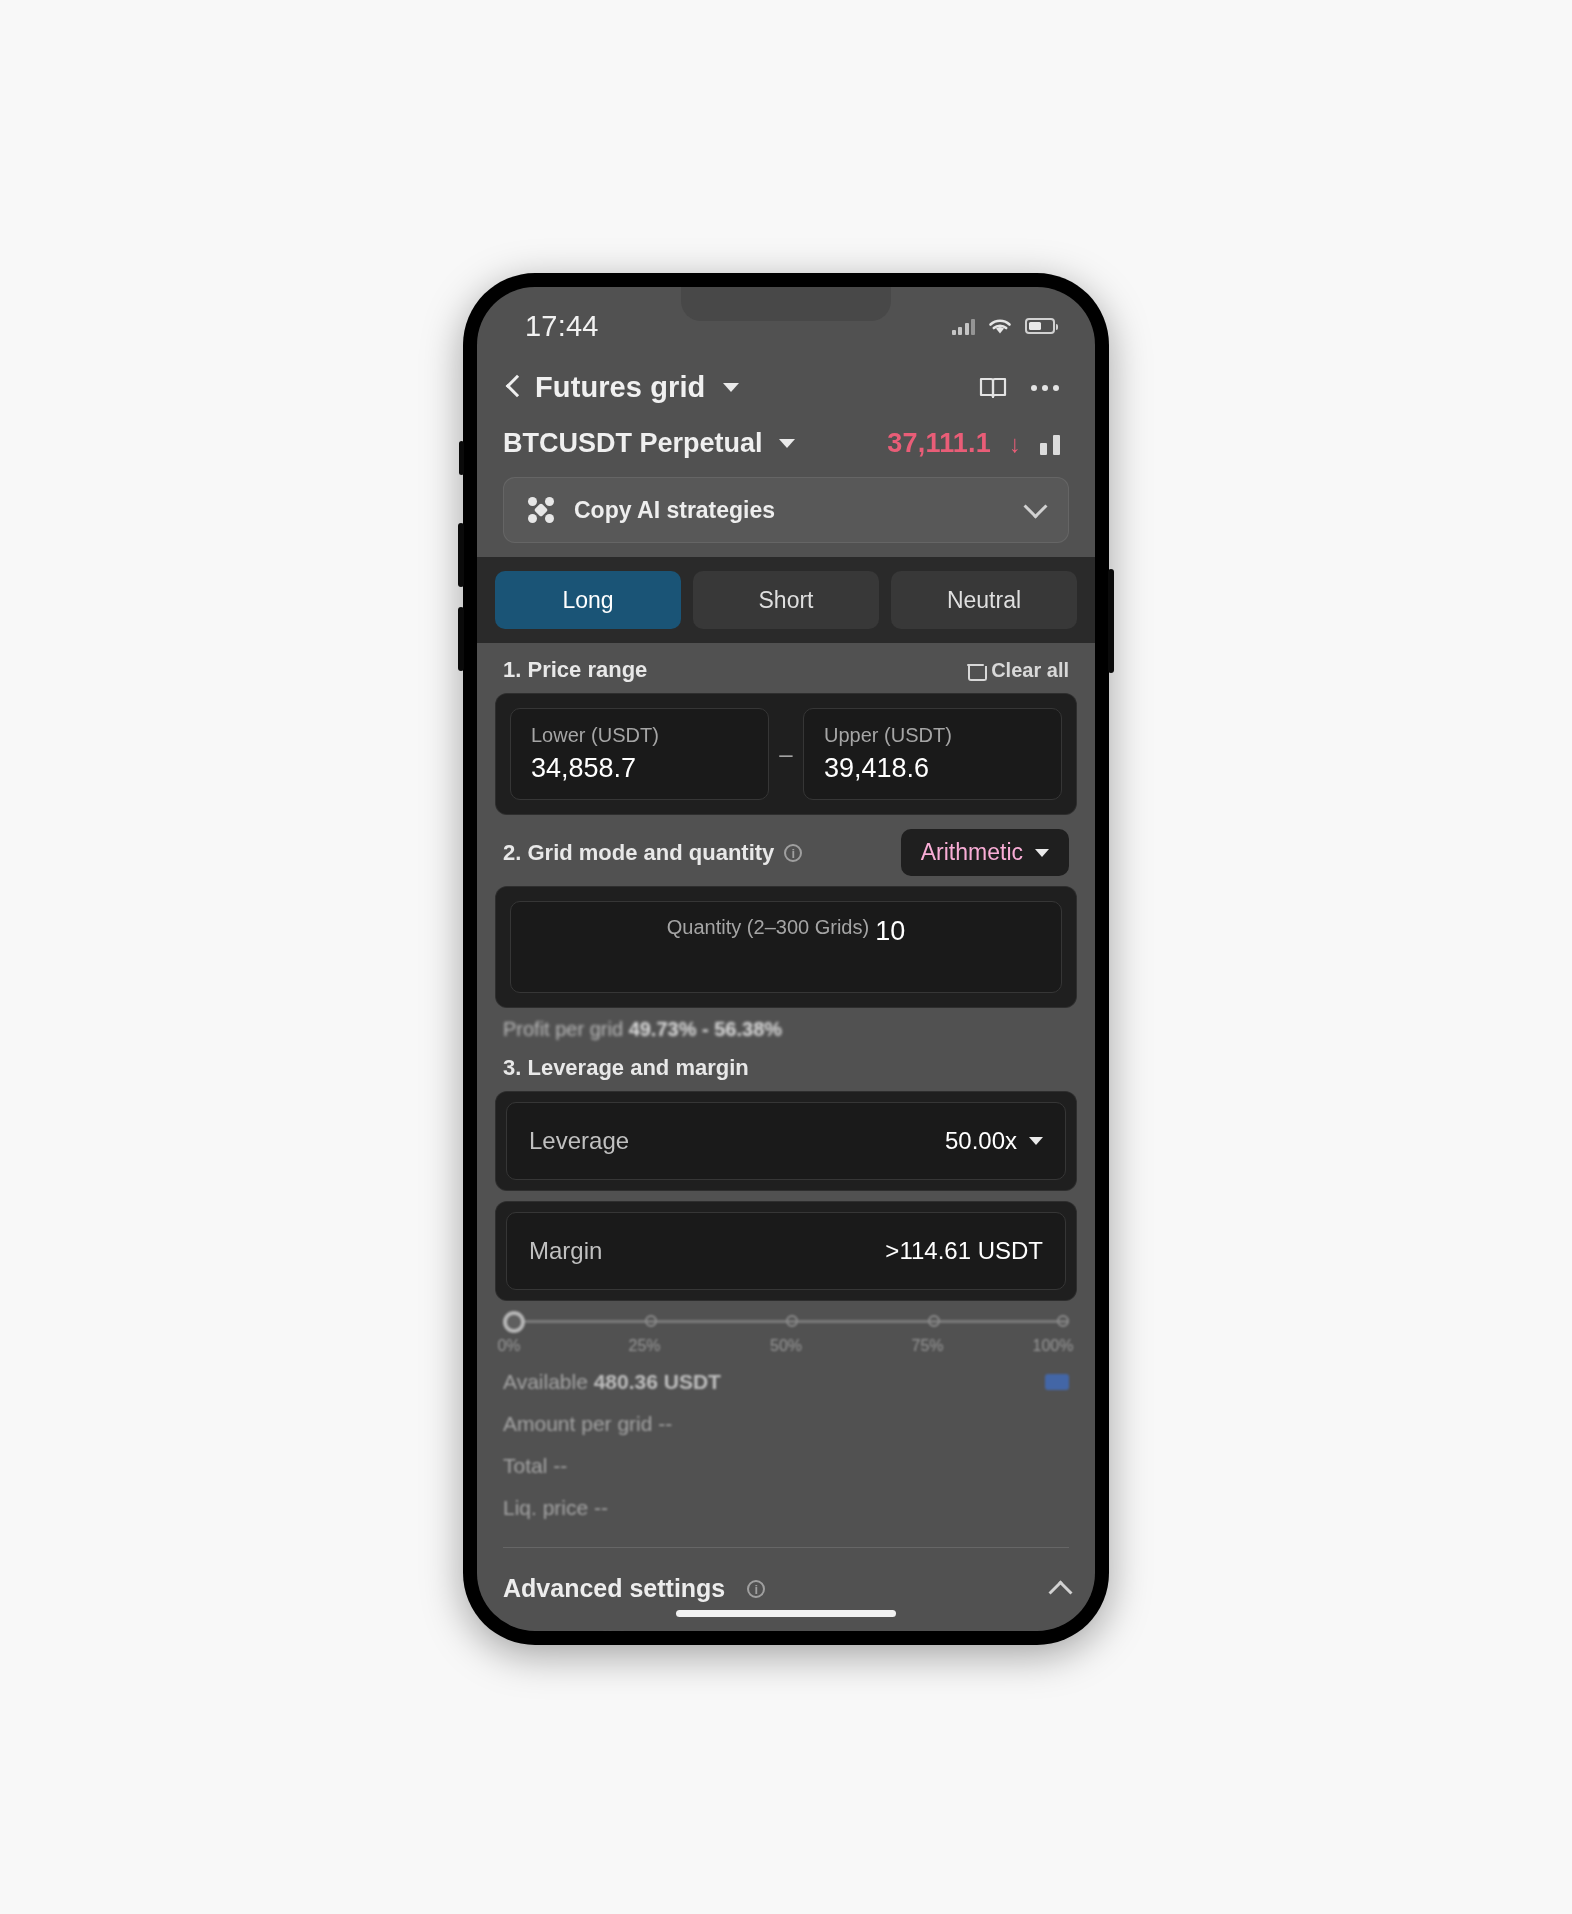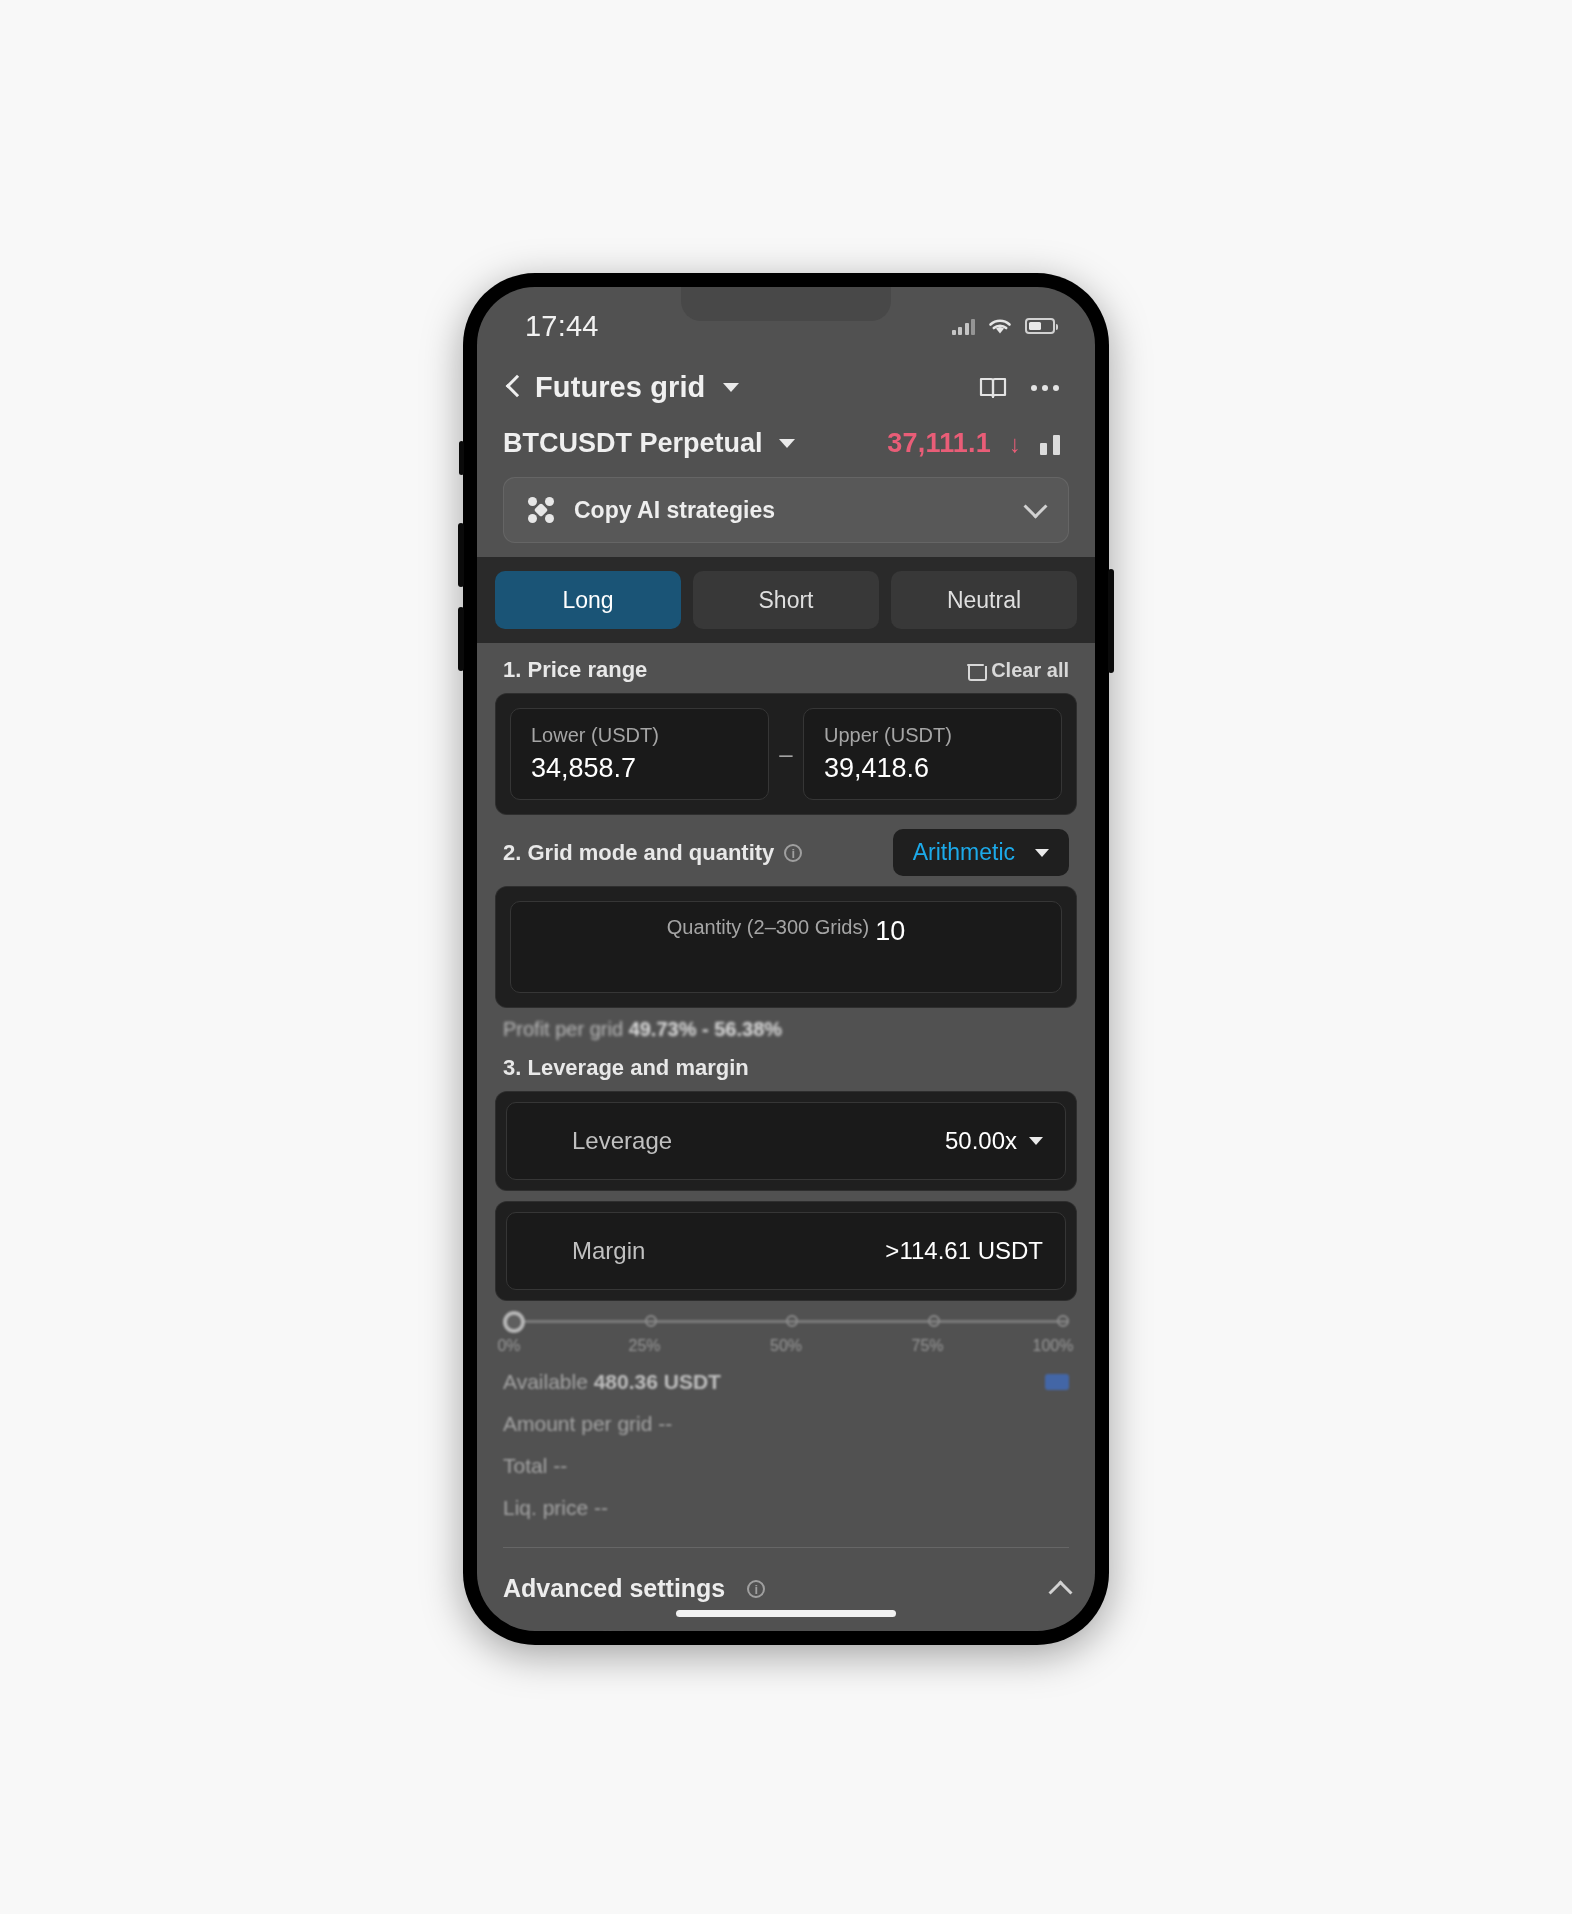--- a/index.html
+++ b/index.html
@@ -170,21 +170,21 @@
     flex:1; height:92px; background:#0c0c0c; border:1px solid #2a2a2a;
     border-radius:10px; padding:14px 20px;
     display:flex;flex-direction:column;justify-content:center;gap:6px;
   }
   .field .fl{font-size:20px;color:#a0a0a0;}
   .field .fv{font-size:27px;color:#ffffff;font-weight:400;}
   .dash{width:34px;text-align:center;color:#9e9e9e;font-size:24px;}
 
   .mode-pill{
     background:#121212;border-radius:10px;padding:10px 20px;
-    display:flex;align-items:center;gap:20px;font-size:23px;color:#0ea5e9;font-weight:400;
+    display:flex;align-items:center;gap:12px;font-size:23px;color:#f9a8d4;font-weight:400;
   }
   .caret-sm{width:0;height:0;border-left:7px solid transparent;border-right:7px solid transparent;border-top:8px solid #e9e9e9;}
 
   .qty-field{
     height:92px;background:#0c0c0c;border:1px solid #2a2a2a;border-radius:10px;
     padding:14px 20px;display:flex;flex-direction:row;justify-content:center;gap:6px;
   }
   .qty-field .fl{font-size:20px;color:#a0a0a0;}
   .qty-field .fv{font-size:27px;color:#fff;}
 
@@ -195,21 +195,21 @@
   .profit-line b{color:#ffffff;}
 
   .row-card{
     margin: 0 18px 10px 18px; background:#111; border-radius:12px;
     border:1px solid rgba(255,255,255,.07); padding:10px;
   }
   .row-inner{
     height:78px;background:#0c0c0c;border:1px solid #2a2a2a;border-radius:10px;
     display:flex;align-items:center;justify-content:space-between;padding:0 22px;
   }
-  .row-lbl{font-size:24px;color:#bdbdbd;margin-left:43px;}
+  .row-lbl{font-size:24px;color:#bdbdbd;}
   .row-val{font-size:24px;color:#fff;display:flex;align-items:center;gap:12px;}
 
   
   .slider{
     margin: 6px 26px 0 26px; position:relative; height:46px;
     filter: blur(1.2px); opacity:.62;
   }
   .track{position:absolute;top:9px;left:0;right:0;height:3px;background:#8c8c8c;border-radius:2px;}
   .knob{position:absolute;left:0;top:0;width:22px;height:22px;border-radius:50%;border:4px solid #f0f0f0;background:#5e5e5e;}
   .dot{position:absolute;top:4px;width:12px;height:12px;border-radius:50%;border:2px solid #a8a8a8;background:transparent;}

